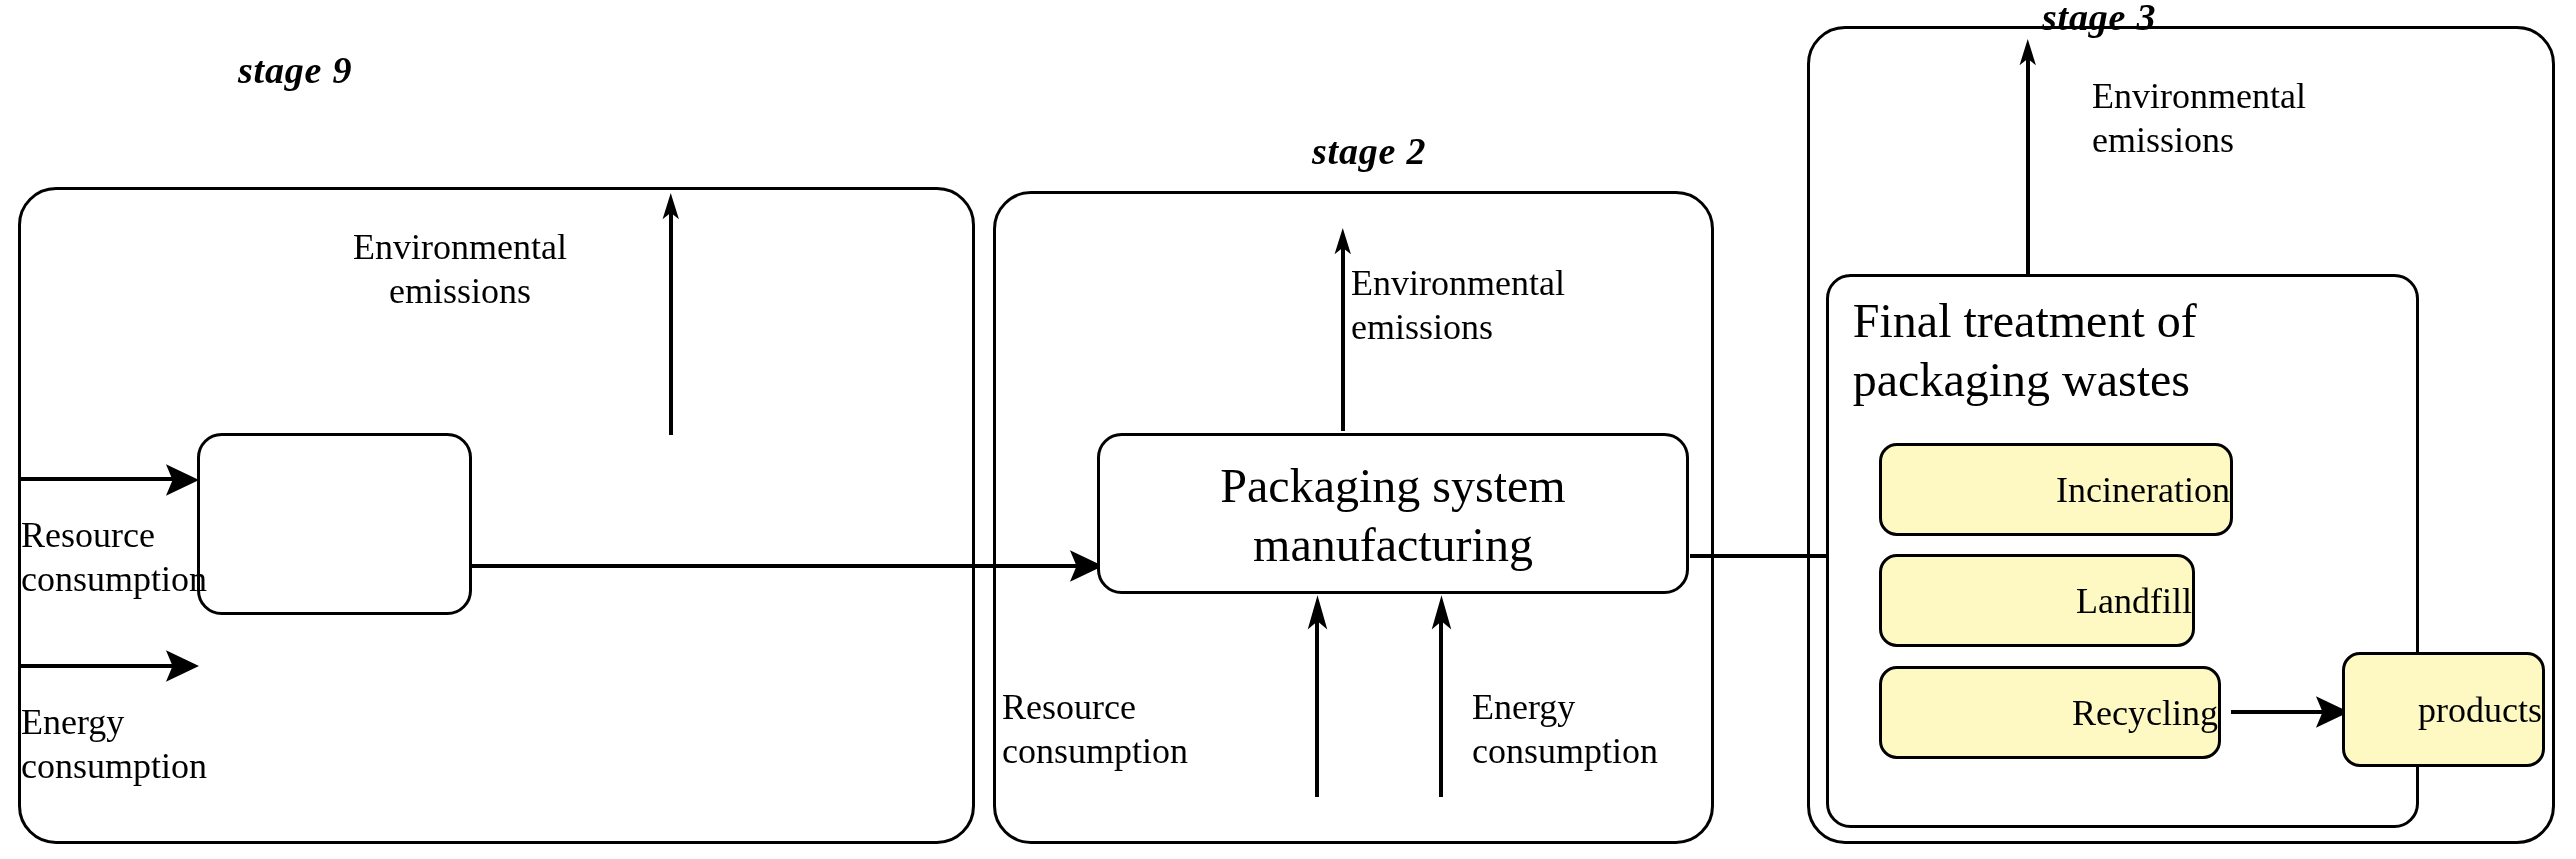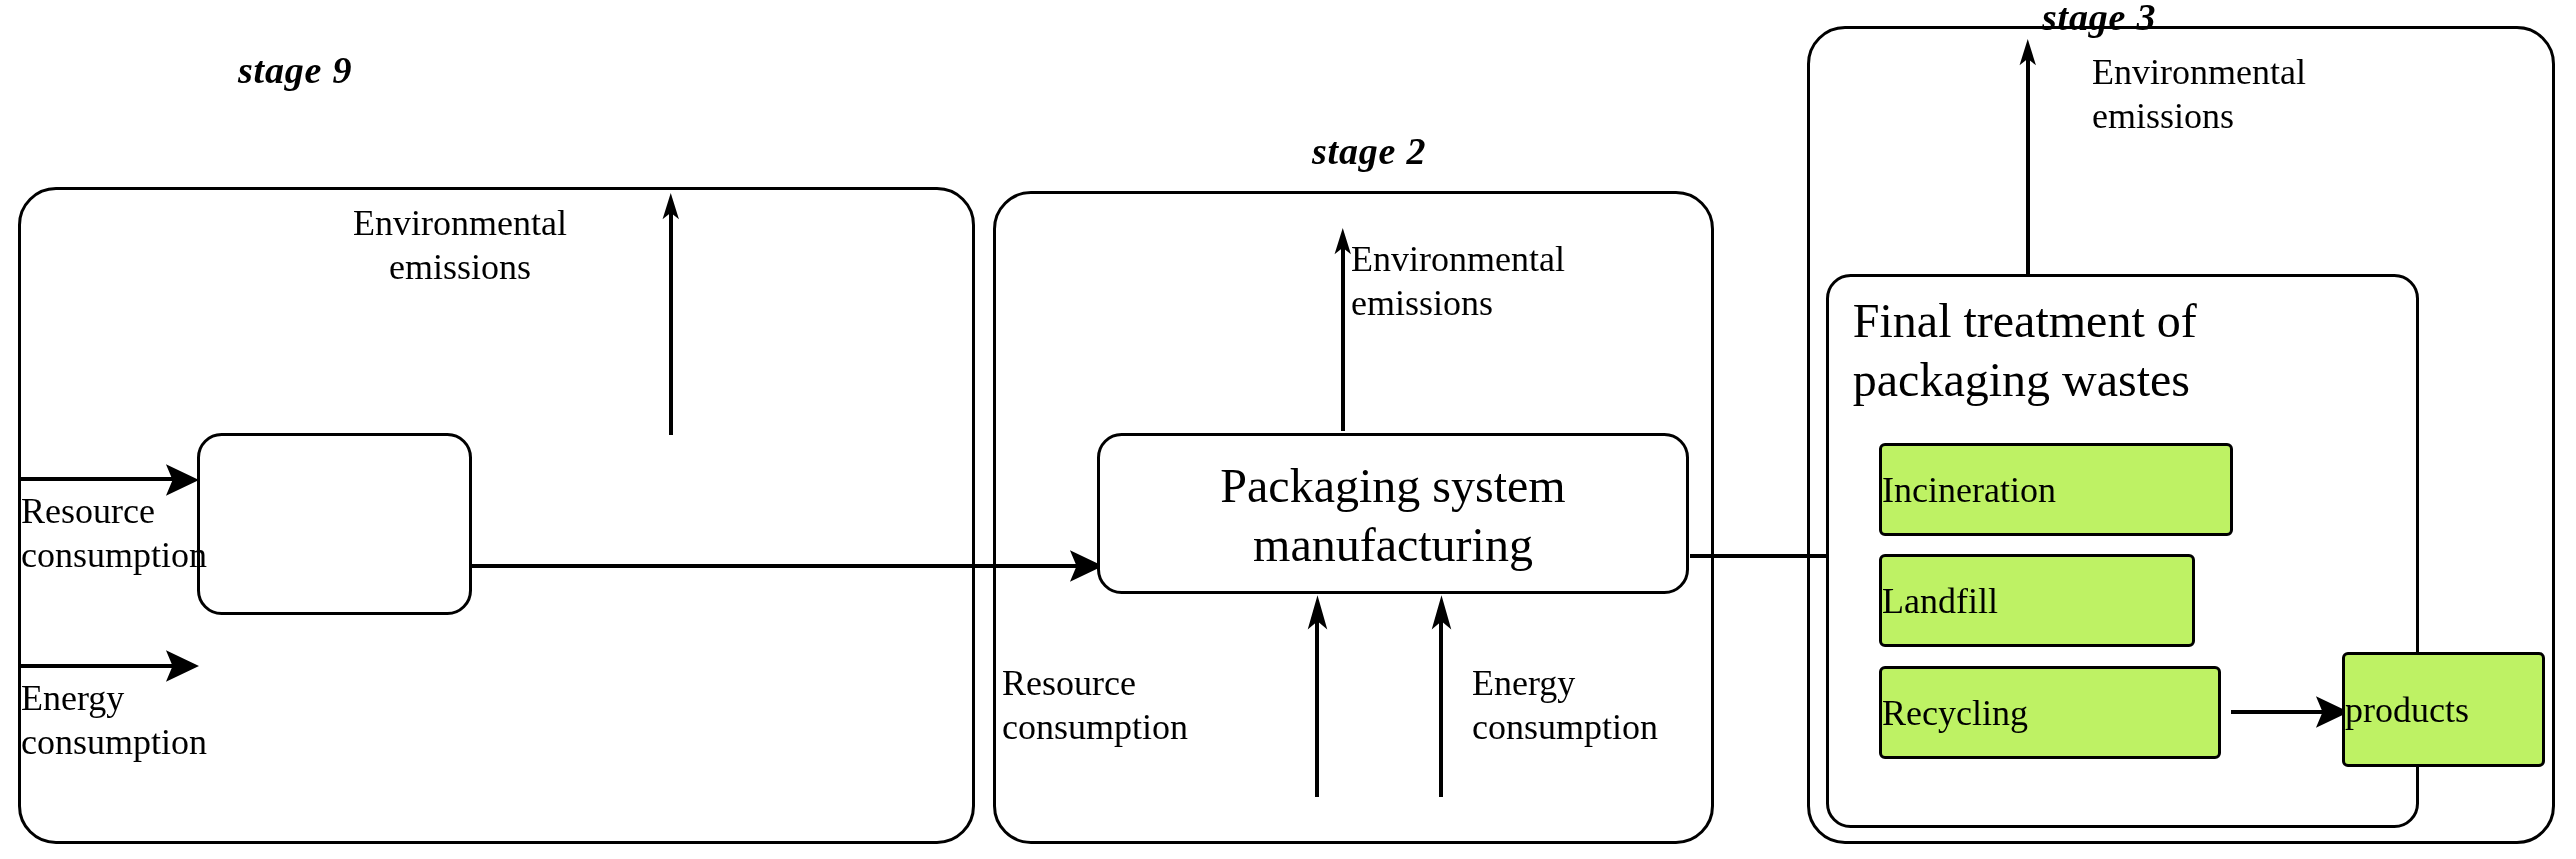--- a/index.html
+++ b/index.html
@@ -29,40 +29,41 @@
   .inner-box{
     position:absolute;
     border:3.3px solid #000;
     border-radius:24.6px;
     box-sizing:border-box;
     background:#fff;
   }
   .small-box{
     position:absolute;
     border:3.3px solid #000;
-    border-radius:6px;
+    border-radius:18px;
     box-sizing:border-box;
-    background:#bef264;
+    background:#fef9c3;
     display:flex;
     align-items:center;
-    justify-content:flex-start;
+    justify-content:flex-end;
   }
   .boxtext{
     position:absolute;
     left:0;right:0;
     text-align:center;
     font-size:48px;
     line-height:1.22;
     white-space:pre-line;
   }
   .free-text{
     position:absolute;
     font-size:36px;
     line-height:1.22;
     white-space:pre-line;
+    margin-top:24px;
   }
   .ln{position:absolute;background:#000;}
   .hline{height:4.1px;}
   .vline{width:4.1px;}
   svg.arrowhead{position:absolute;overflow:visible;}
 </style>
 </head>
 <body>
 
 <div id="canvas">

